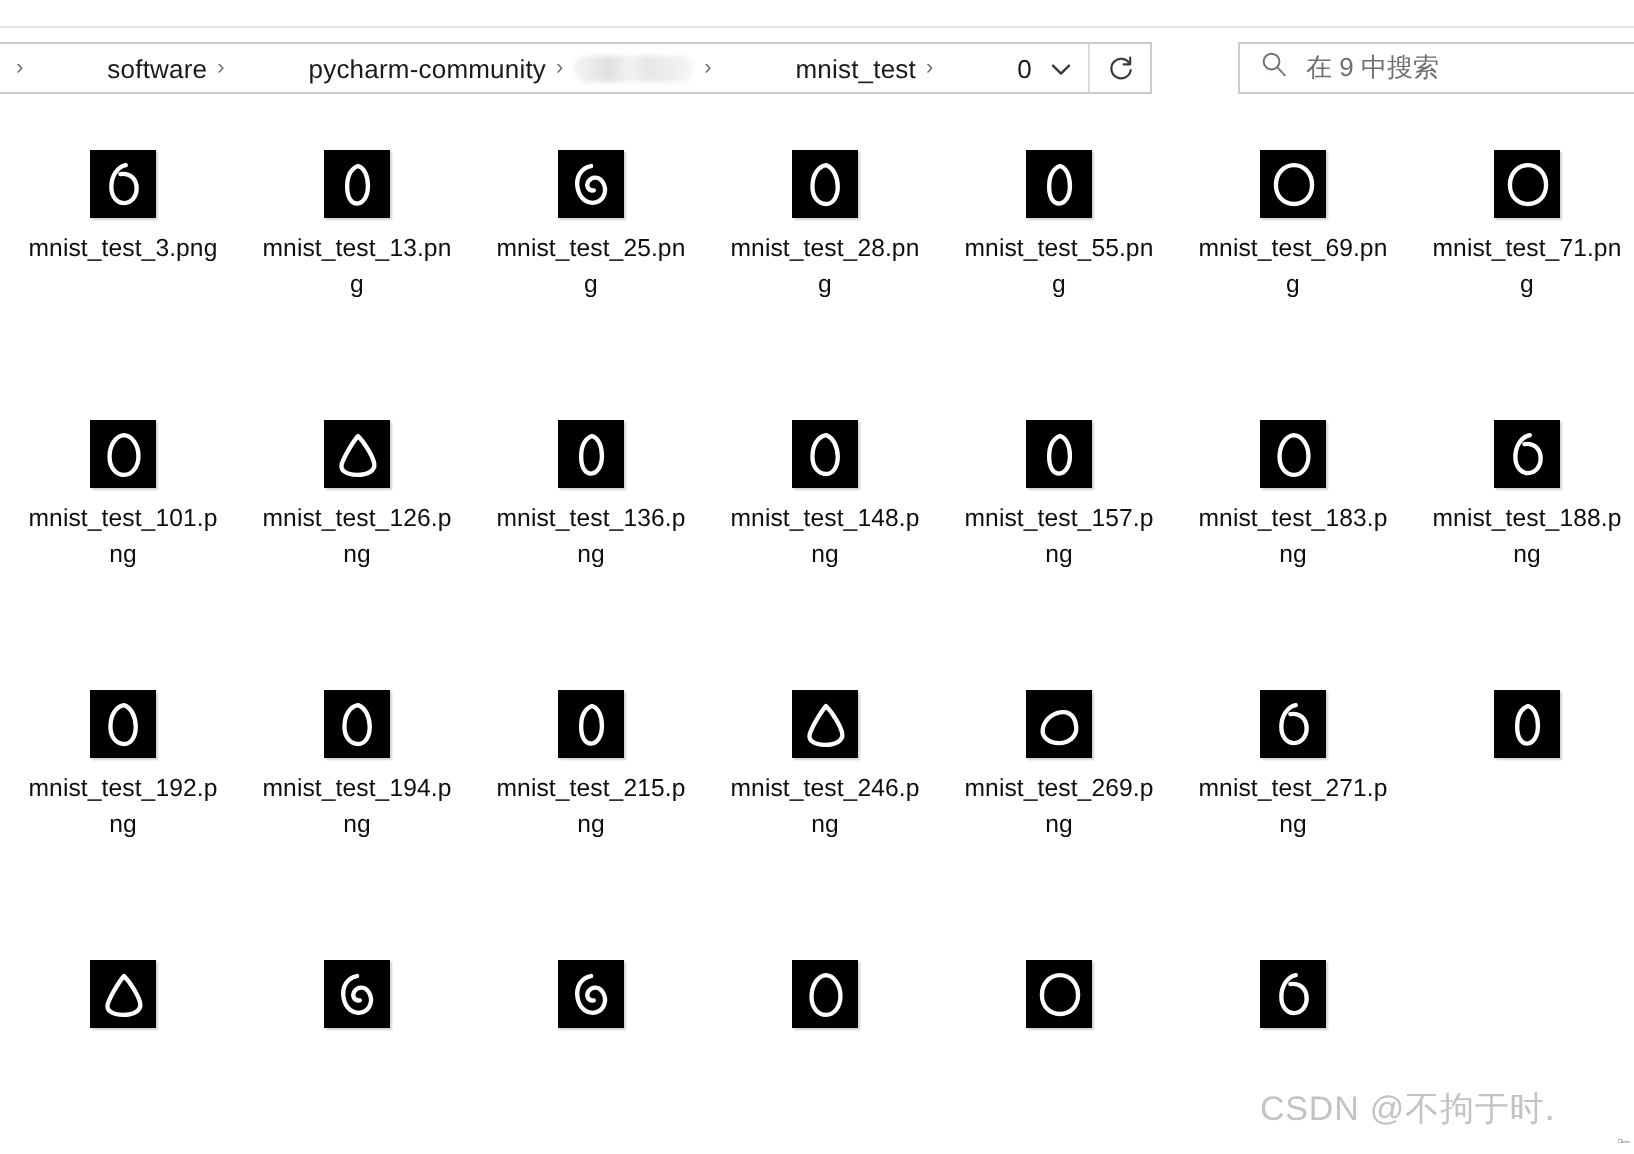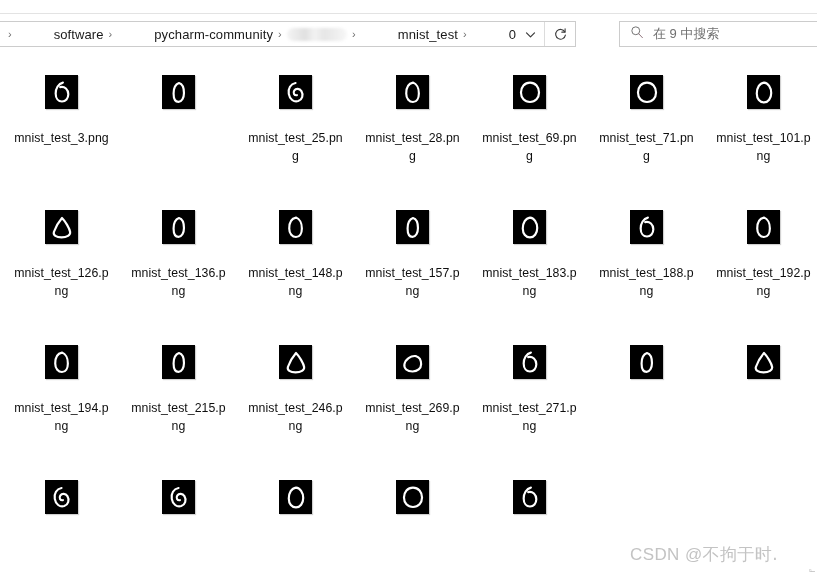--- a/index.html
+++ b/index.html
@@ -151,21 +151,21 @@
     background: #000000;
     display: flex;
     align-items: center;
     justify-content: center;
     box-shadow: 1px 1px 1px rgba(0,0,0,0.18);
     flex: 0 0 auto;
   }
   .thumb svg { display: block; }
 
   .fname {
-    margin-top: 21px;
+    margin-top: 7px;
     width: 96px;
     text-align: center;
     font-size: 12.3px;
     line-height: 17.5px;
     color: #0f0f0f;
     word-break: break-all;
     overflow-wrap: anywhere;
     letter-spacing: .05px;
   }
 
@@ -258,36 +258,45 @@
             </svg>
           </div>
           <div class="fname">mnist_test_3.png</div>
         </div>
         <div class="cell">
           <div class="thumb">
             <svg width="28" height="29" viewBox="0 0 31 31">
               <path d="M15.5 5 C11.5 6.5 9.5 11 9.5 16.5 C9.5 22 11.5 25.8 15 25.8 C18.5 25.8 21 21.5 21 16 C21 10.5 19 6 15.5 5 Z" fill="none" stroke="#ffffff" stroke-width="2.4" stroke-linecap="round" stroke-linejoin="round"></path>
             </svg>
           </div>
+          <div class="fname">mnist_test_13.png</div>
         </div>
         <div class="cell">
           <div class="thumb">
             <svg width="28" height="29" viewBox="0 0 31 31">
               <path d="M15 5 C9.5 6 6.5 11 7.5 17 C8.5 23 13 26.5 18 25 C22.5 23.5 24 18 21.5 14 C19.5 10.8 15.5 10.5 13.5 13.5 C12 16 13.5 19 16.5 18.5" fill="none" stroke="#ffffff" stroke-width="2.4" stroke-linecap="round" stroke-linejoin="round"></path>
             </svg>
           </div>
           <div class="fname">mnist_test_25.png</div>
         </div>
         <div class="cell">
           <div class="thumb">
             <svg width="28" height="29" viewBox="0 0 31 31">
               <path d="M15.5 4.5 C10.5 5.5 8 10.5 8 16.5 C8 22.5 11.5 26 15.5 26 C19.5 26 22 22 22 16.5 C22 11 19.5 5.8 15.5 4.5 Z" fill="none" stroke="#ffffff" stroke-width="2.4" stroke-linecap="round" stroke-linejoin="round"></path>
             </svg>
           </div>
           <div class="fname">mnist_test_28.png</div>
+        </div>
+        <div class="cell">
+          <div class="thumb">
+            <svg width="28" height="29" viewBox="0 0 31 31">
+              <path d="M15.5 5 C11.5 6.5 9.5 11 9.5 16.5 C9.5 22 11.5 25.8 15 25.8 C18.5 25.8 21 21.5 21 16 C21 10.5 19 6 15.5 5 Z" fill="none" stroke="#ffffff" stroke-width="2.4" stroke-linecap="round" stroke-linejoin="round"></path>
+            </svg>
+          </div>
+          <div class="fname">mnist_test_55.png</div>
         </div>
         <div class="cell">
           <div class="thumb">
             <svg width="28" height="29" viewBox="0 0 31 31">
               <path d="M15.5 4.5 C9.5 4.5 5.5 9.5 5.5 15.5 C5.5 21.5 9.5 26 15.5 26 C21.5 26 25.5 21.5 25.5 15.5 C25.5 9.5 21.5 4.5 15.5 4.5 Z" fill="none" stroke="#ffffff" stroke-width="2.4" stroke-linecap="round" stroke-linejoin="round"></path>
             </svg>
           </div>
           <div class="fname">mnist_test_69.png</div>
         </div>
         <div class="cell">

